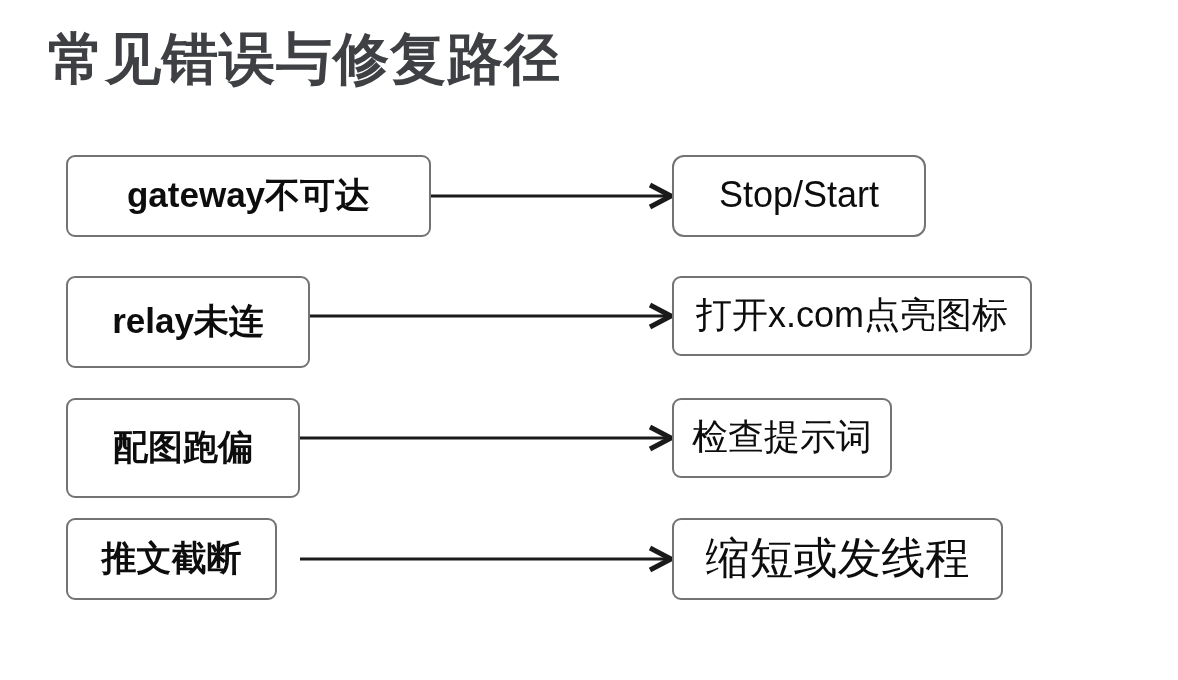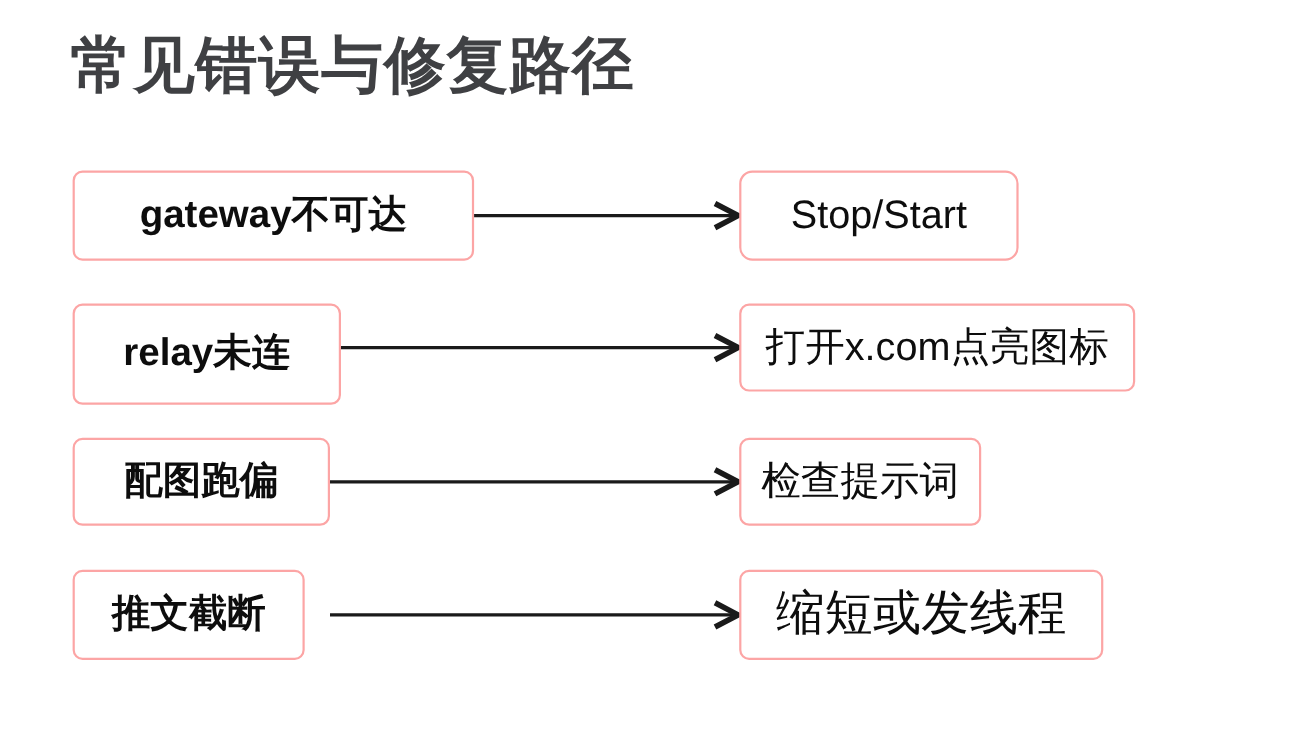--- a/index.html
+++ b/index.html
@@ -18,21 +18,21 @@
   #slide {
     position: relative;
     width: 1178px;
     height: 680px;
     background: #ffffff;
   }
 
   
   #slide-title {
     position: absolute;
-    left: 64px;
+    left: 48px;
     top: 28px;
     font-size: 56px;
     font-weight: 700;
     letter-spacing: 1px;
     line-height: 1.1;
     color: #3f4043;
     white-space: nowrap;
   }
 
   
@@ -40,21 +40,21 @@
     position: absolute;
     left: 0;
     top: 0;
     height: 0;
   }
 
   .node-box {
     position: absolute;
     box-sizing: border-box;
     background: #ffffff;
-    border: 2px solid #fca5a5;
+    border: 2px solid #737373;
     border-radius: 9px;
     display: flex;
     align-items: center;
     justify-content: center;
     color: #0d0d0d;
     white-space: nowrap;
     overflow: hidden;
   }
   .node-box .node-label {
     display: block;
@@ -112,21 +112,21 @@
         <polyline points="340,1 361,12 340,23" fill="none" stroke="#1a1a1a" stroke-width="5" stroke-linecap="butt" stroke-linejoin="miter"></polyline>
       </svg>
     </div>
 
     <div class="node-box node-right" style="left:672px; top:276px; width:360px; height:80px; font-size:36px;">
       <span class="node-label">打开x.com点亮图标</span>
     </div>
   </div>
 
   <div class="flow-row">
-    <div class="node-box node-left" style="left:66px; top:398px; width:234px; height:80px; font-size:35px;">
+    <div class="node-box node-left" style="left:66px; top:398px; width:234px; height:100px; font-size:35px;">
       <span class="node-label">配图跑偏</span>
     </div>
 
     <div class="connector" style="left:300px; top:426px; width:372px;">
       <svg viewBox="0 0 372 24" preserveAspectRatio="none">
         <line x1="0" y1="12" x2="367" y2="12" stroke="#1a1a1a" stroke-width="3"></line>
         <polyline points="350,1 371,12 350,23" fill="none" stroke="#1a1a1a" stroke-width="5" stroke-linecap="butt" stroke-linejoin="miter"></polyline>
       </svg>
     </div>
 

